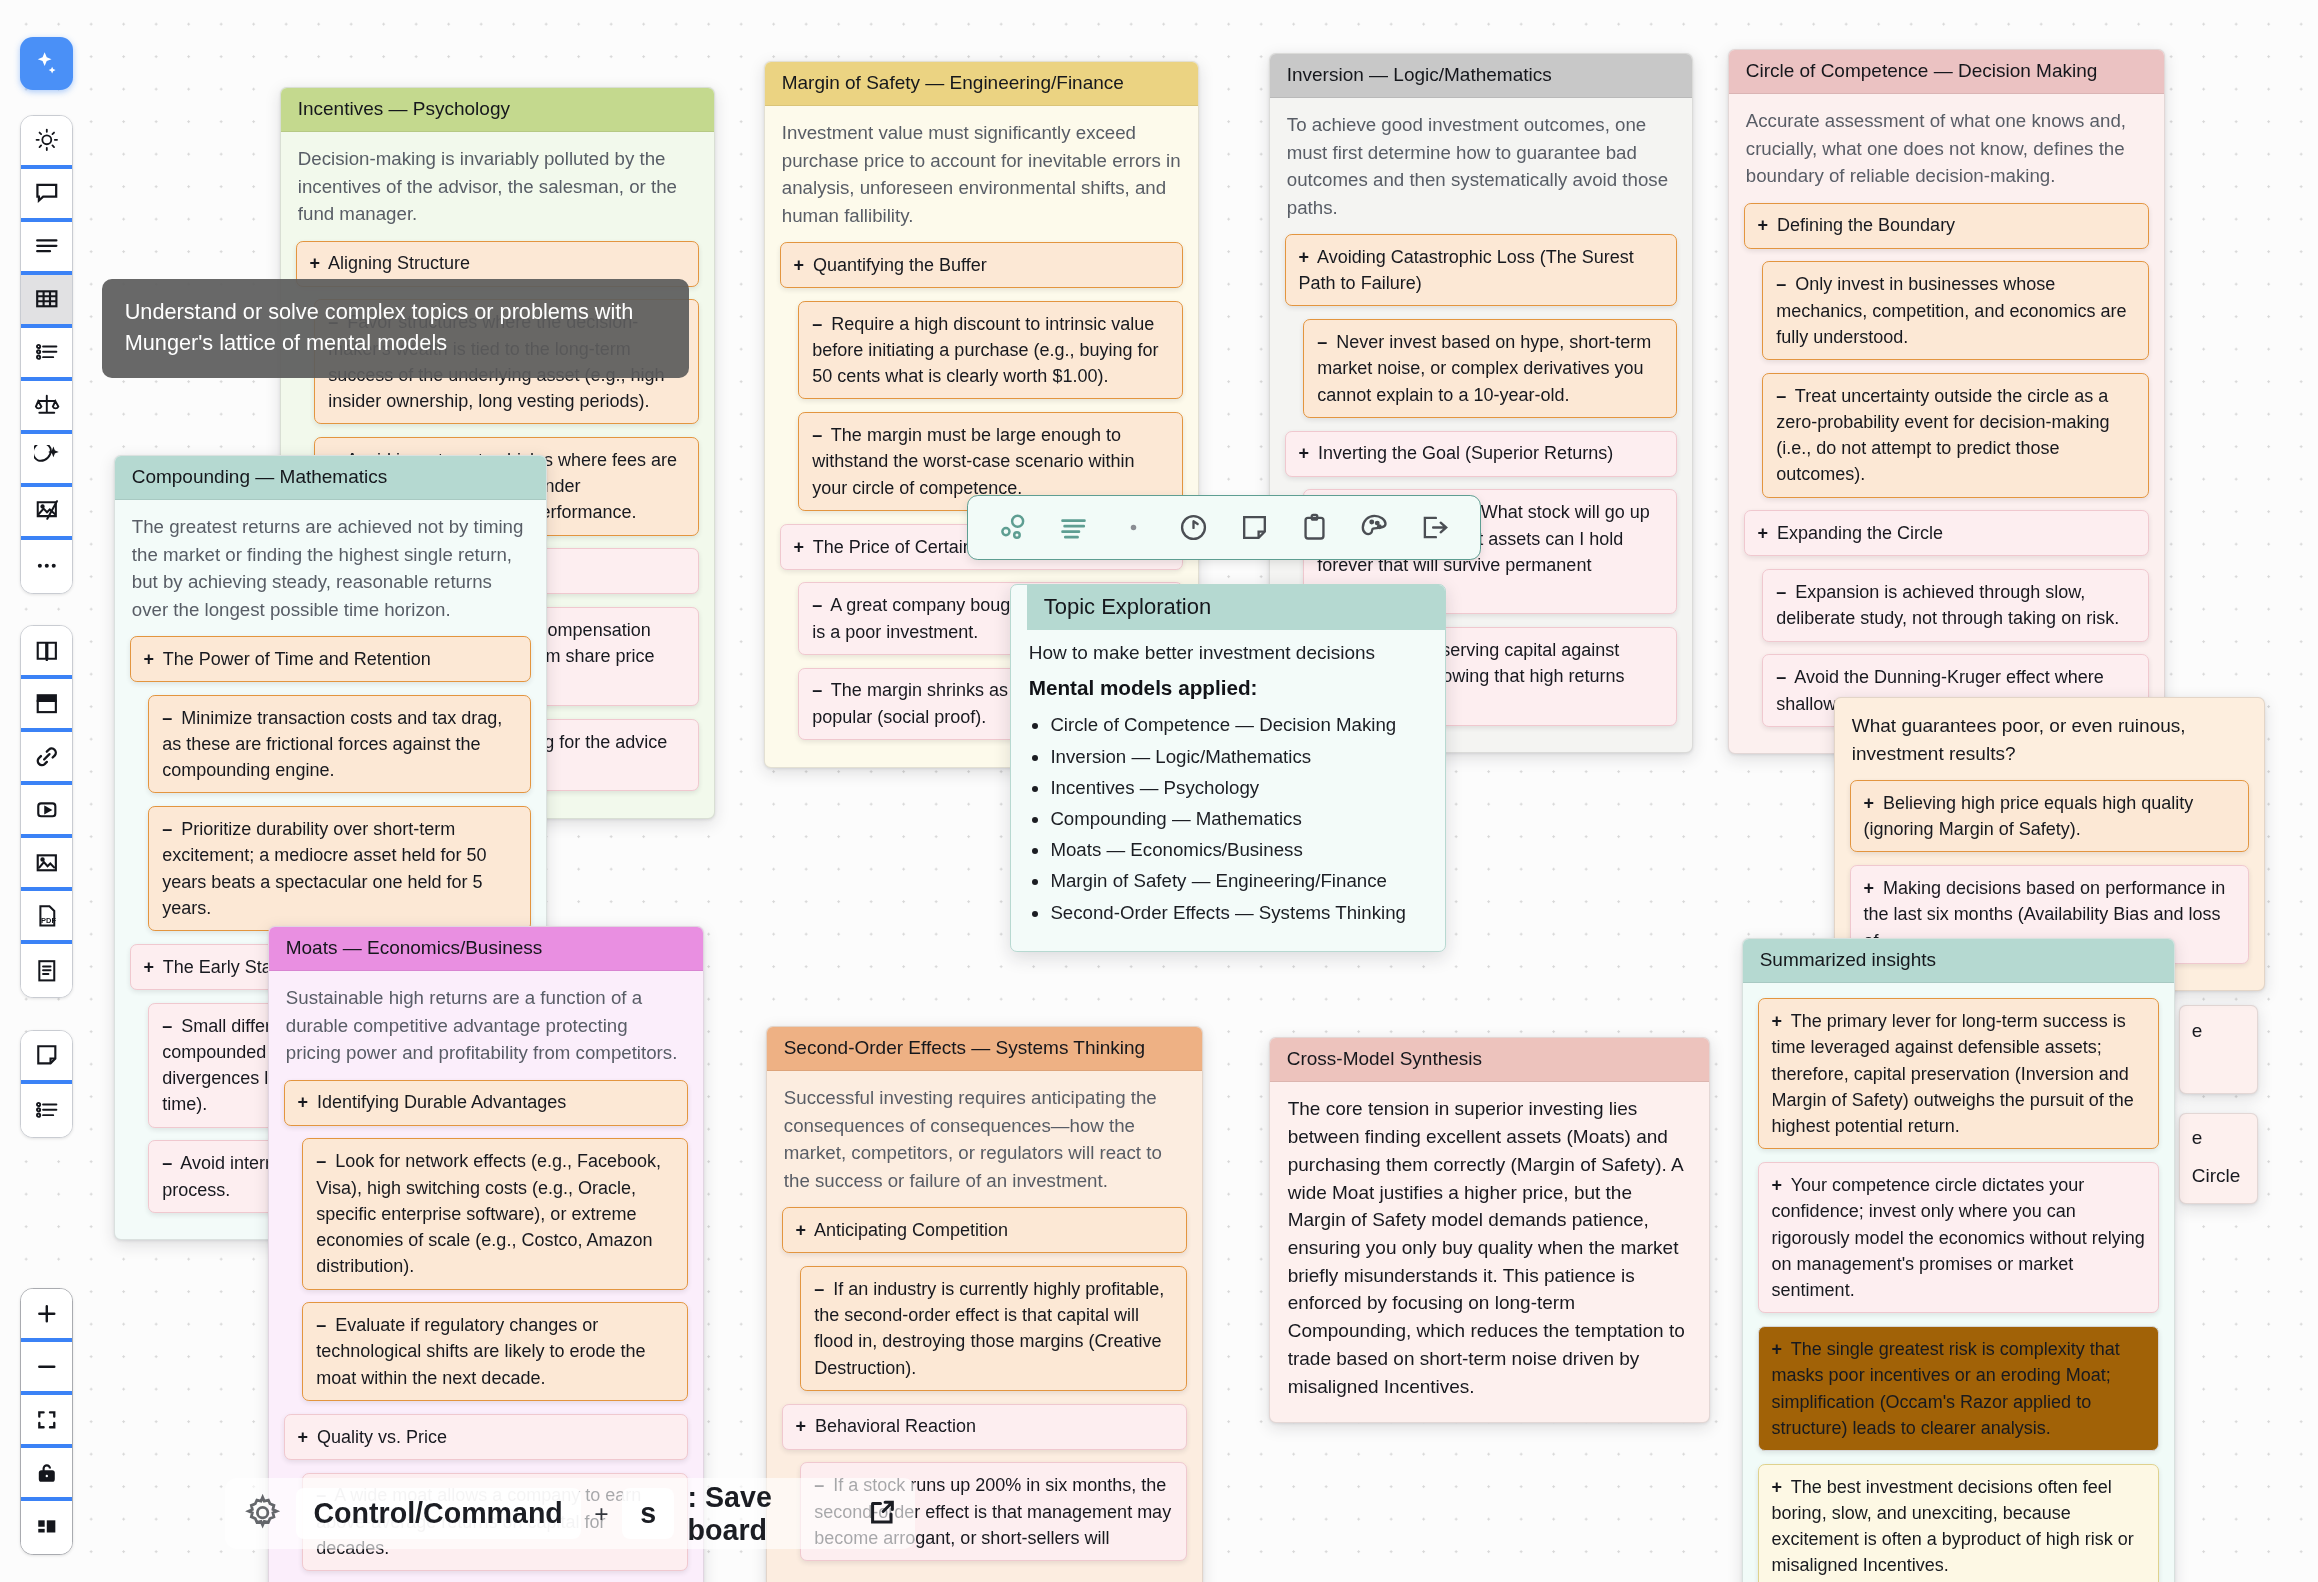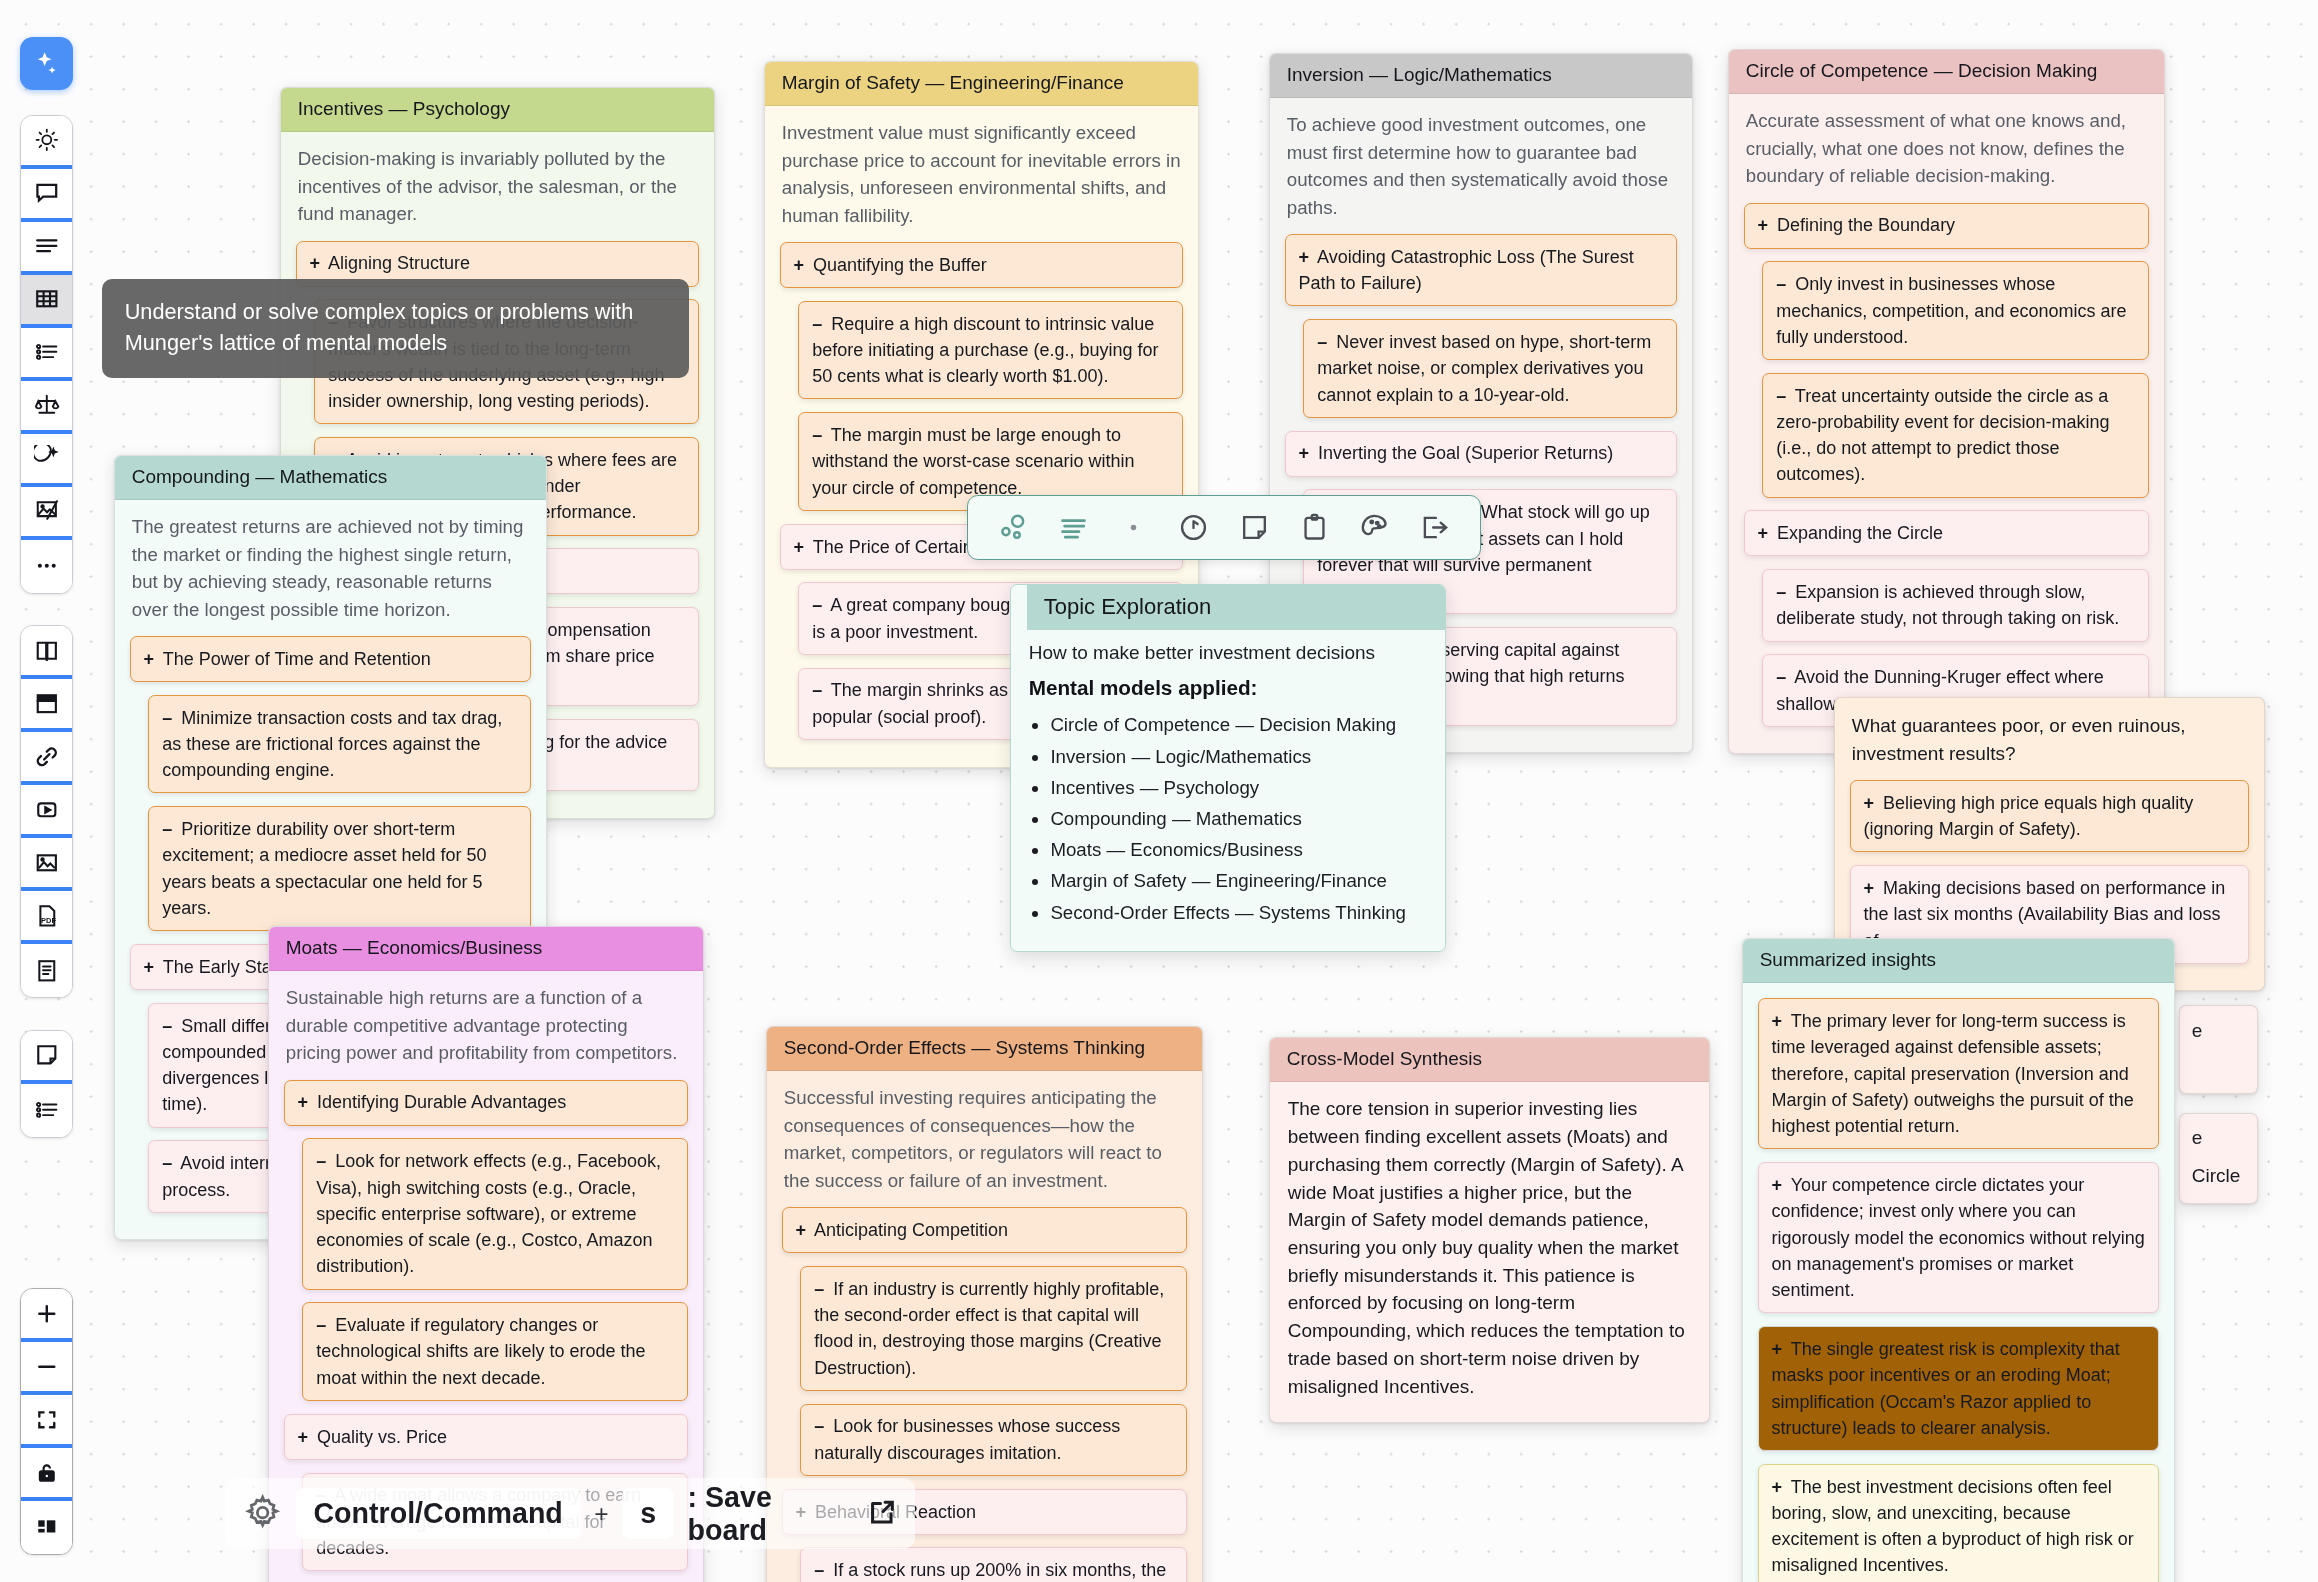--- a/index.html
+++ b/index.html
@@ -435,21 +435,20 @@
   </div>
 </div>
 
 <div class="card" style="left:766px;top:1026px;width:437px;background:#fcede0;z-index:20;">
   <div class="card-hd" style="background:#eeb184;">Second-Order Effects — Systems Thinking</div>
   <div class="card-bd">
     <div class="desc">Successful investing requires anticipating the consequences of consequences—how the market, competitors, or regulators will react to the success or failure of an investment.</div>
     <div>
         <div class="chip hl"><span class="pm">+</span><span> Anticipating Competition</span></div>
         <div class="chip hl sub"><span class="pm">–</span><span> If an industry is currently highly profitable, the second-order effect is that capital will flood in, destroying those margins (Creative Destruction).</span></div>
-        <div class="chip hl sub"><span class="pm">–</span><span> Look for businesses whose success naturally discourages imitation.</span></div>
         <div class="chip pink"><span class="pm">+</span><span> Behavioral Reaction</span></div>
         <div class="chip pink sub"><span class="pm">–</span><span> If a stock runs up 200% in six months, the second-order effect is that management may become arrogant, or short-sellers will</span></div>
       </div>
   </div>
 </div>
 
 <div class="card" style="left:1269px;top:1037px;width:441px;background:#fdf0ee;z-index:20;">
   <div class="card-hd" style="background:#edc3bd;">Cross-Model Synthesis</div>
   <div class="card-bd" style="padding:13.8px 17.7px 21.7px 17.7px;">
     <div style="font-size:19px;line-height:1.46;color:#17191f;">The core tension in superior investing lies between finding excellent assets (Moats) and purchasing them correctly (Margin of Safety). A wide Moat justifies a higher price, but the Margin of Safety model demands patience, ensuring you only buy quality when the market briefly misunderstands it. This patience is enforced by focusing on long-term Compounding, which reduces the temptation to trade based on short-term noise driven by misaligned Incentives.</div>

